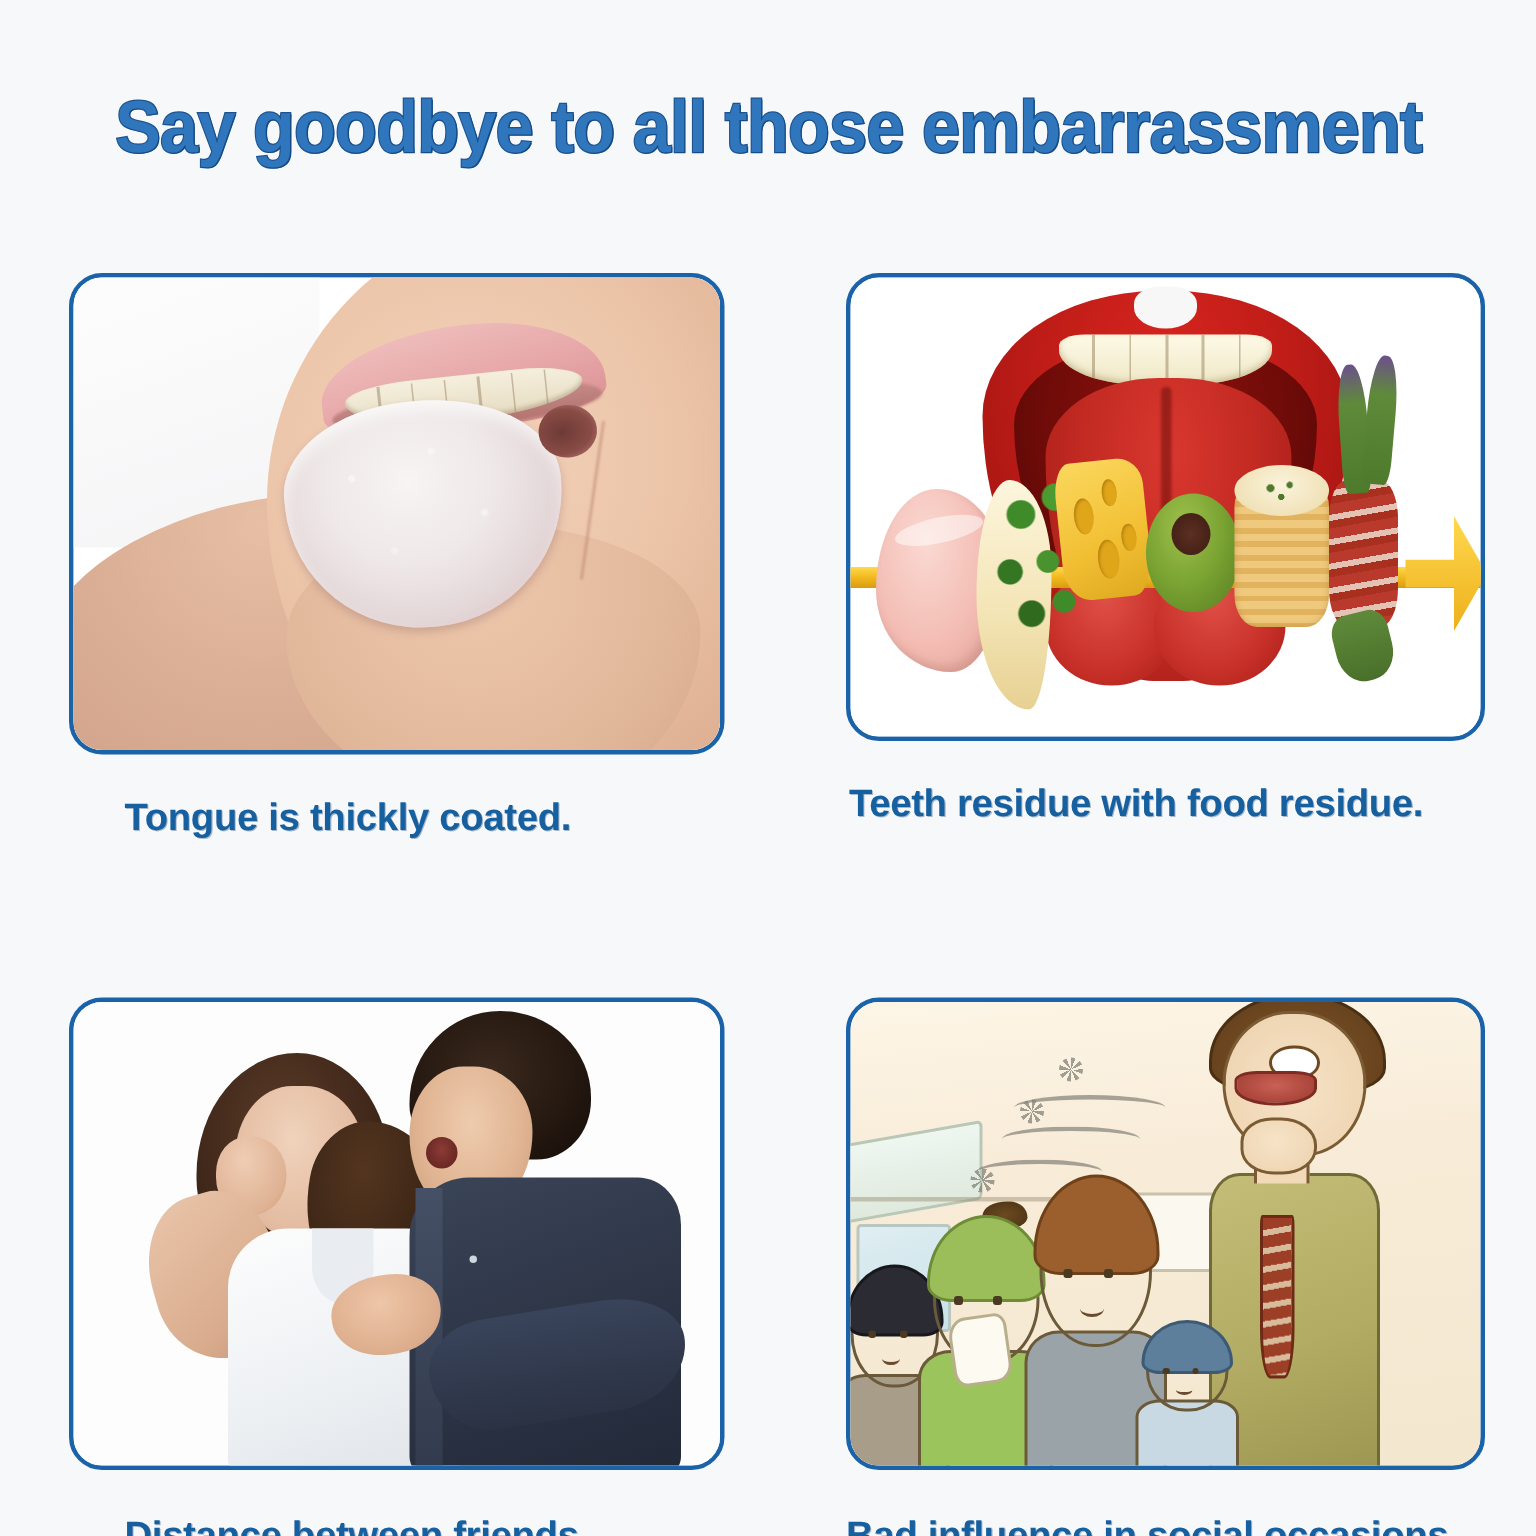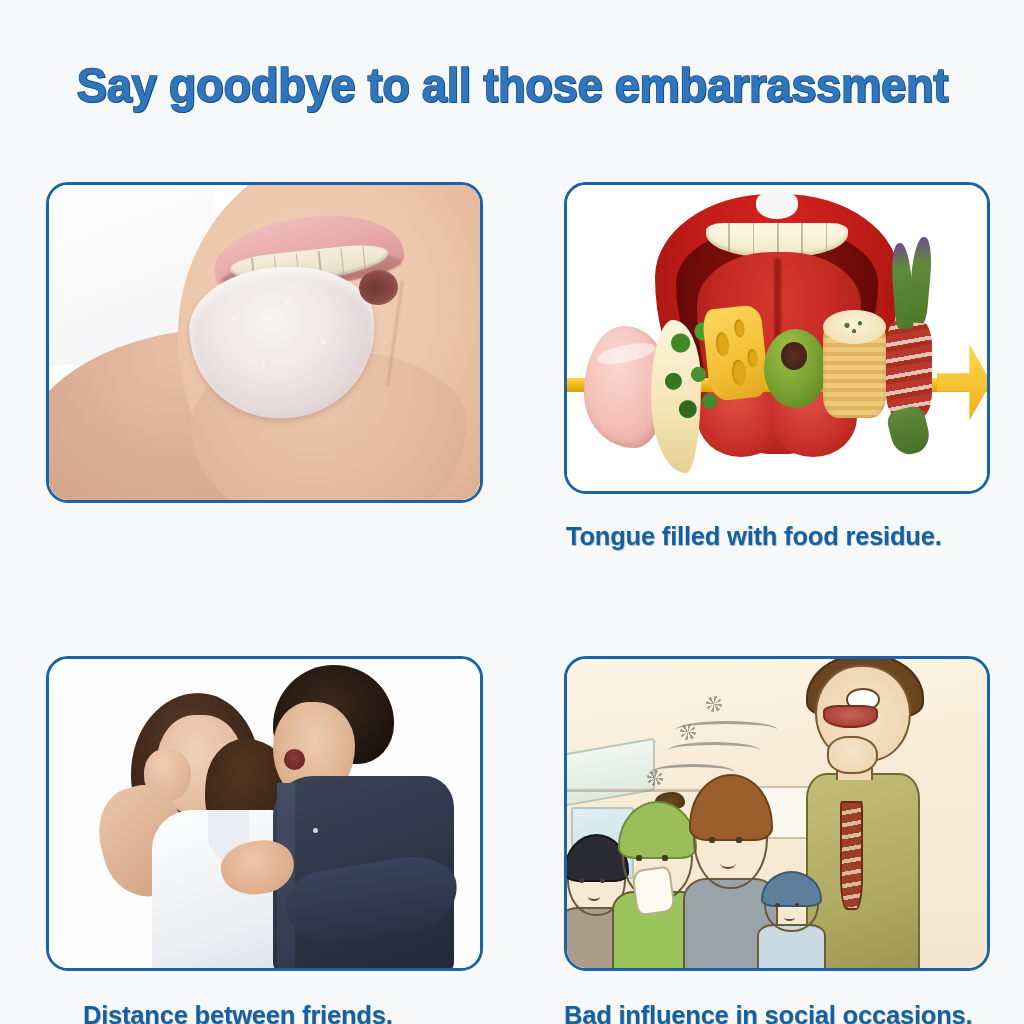--- a/index.html
+++ b/index.html
@@ -530,20 +530,21 @@
             <span style="left: 42%;"></span>
             <span style="left: 56%;"></span>
             <span style="left: 70%;"></span>
             <span style="left: 84%;"></span>
           </div>
         <div class="c1-tongue"></div>
         <div class="c1-mouthcorner"></div>
         <div class="c1-cheekline"></div>
       </div>
     </div>
+    <div class="caption">Tongue is thickly coated.</div>
   </div>
 
   <div class="cell cell-b">
     <div class="card">
       <div class="scene c2">
         <div class="c2-lips-outer"></div>
         <div class="c2-lip-top-notch"></div>
         <div class="c2-mouth-dark"></div>
         <div class="c2-teeth" id="c2teeth">
             <i style="left: 16%;"></i>
@@ -569,21 +570,21 @@
           </div>
         <div class="c2-olive"></div>
         <div class="c2-cracker"></div>
         <div class="c2-cracker-top"></div>
         <div class="c2-bacon"></div>
         <div class="c2-asp-a"></div>
         <div class="c2-asp-b"></div>
         <div class="c2-asp-c"></div>
       </div>
     </div>
-    <div class="caption">Tongue filled with food residue.</div>
+    <div class="caption">Teeth residue with food residue.</div>
   </div>
 
   <div class="cell cell-a row2">
     <div class="card">
       <div class="scene c3">
         <div class="c3-hair-w"></div>
         <div class="c3-face-w"></div>
         <div class="c3-hair-w2"></div>
         <div class="c3-hand-w"></div>
         <div class="c3-arm-w"></div>

